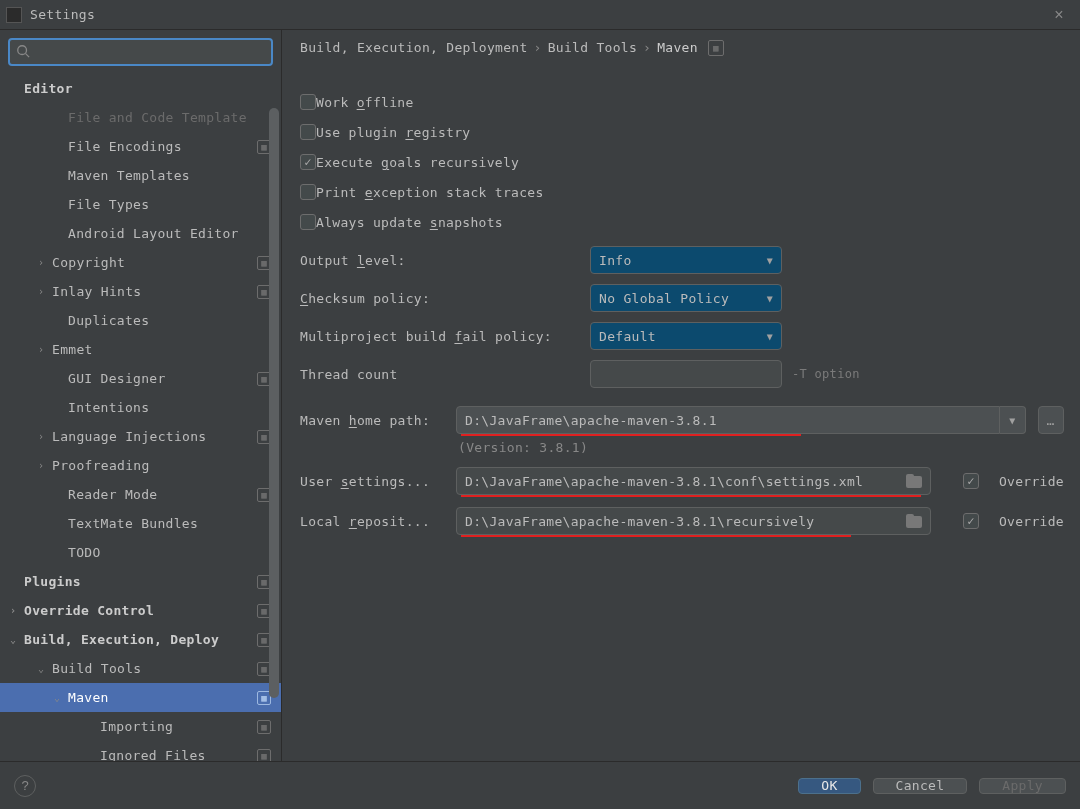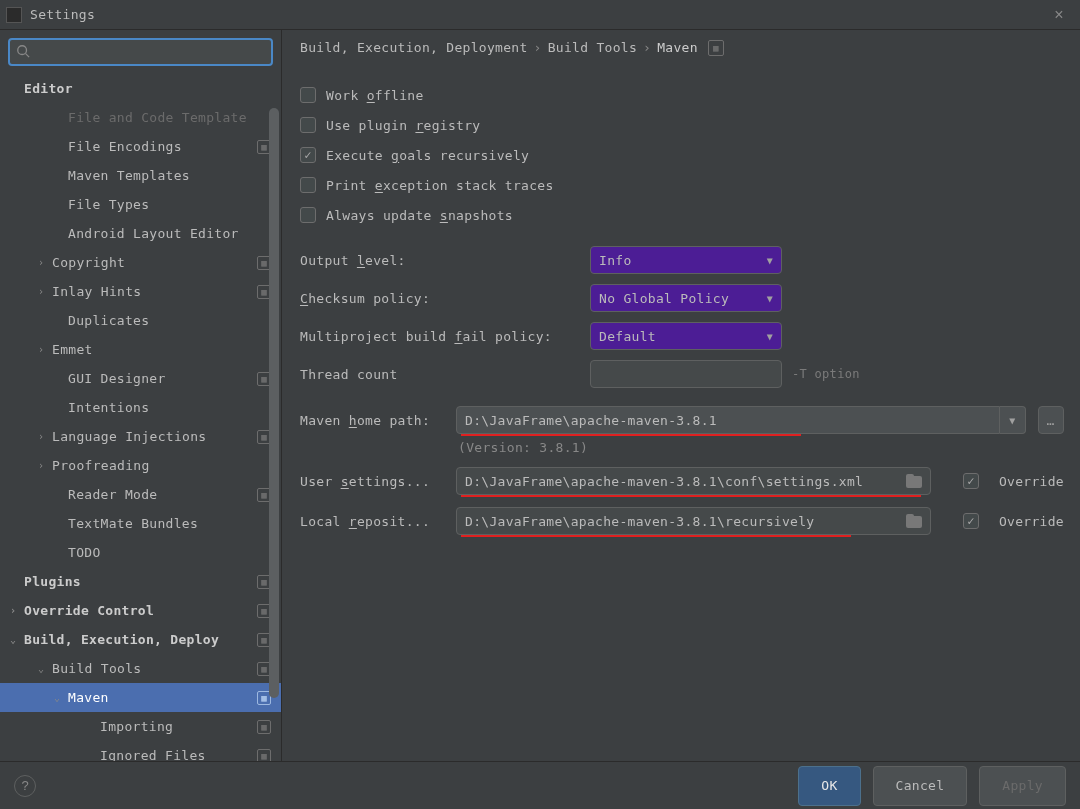--- a/index.html
+++ b/index.html
@@ -95,32 +95,32 @@
   .panel { flex:1; padding: 10px 16px 0 18px; overflow:hidden; position:relative; }
   .crumbs { height:32px; display:flex; gap:6px; margin-bottom:8px; }
   .crumbs .sep { color:#888; }
   .crumbs .seg {}
   .crumbs .last { color:#cccccc; }
   .crumbs .proj-badge {
      width:16px;height:16px;border:1px solid #6d6d6d;border-radius:2px;
      display:inline-flex;align-items:center;justify-content:center;
      font-size:9px;color:#777; margin-left:4px;
   }
-  .chk-row { height:30px; display:flex; align-items:center; gap:10px; }
+  .chk-row { height:30px; display:flex; align-items:flex-end; }
   .chk {
     width:16px; height:16px; border:1px solid #6d6d6d; border-radius:3px;
     display:inline-flex;align-items:center;justify-content:center;
     background:#43494a; flex-shrink:0;
   }
   .chk.checked::after { content:"✓"; font-size:12px; color:#a9a9a9; font-weight:bold; }
   .underline { text-decoration: underline; text-underline-offset:2px; }
   .form-row { display:flex; align-items:center; margin-top:10px; gap:10px; }
   .form-row .flabel { width:280px; }
   .select {
-    height:28px; background:#4c1d95; border:1px solid #5e6060;
+    height:28px; background:#0c4a6e; border:1px solid #5e6060;
     border-radius:4px; display:flex; align-items:center;
     padding:0 8px; color:#bbbbbb; cursor:pointer;
   }
   .select .val { flex:1; }
   .select .arrow { color:#a0a0a0; font-size:10px; }
   .sel-w { width:192px; }
   .textfield {
     height:28px; background:#45494a; border:1px solid #5e6060;
     border-radius:4px; padding:0 8px; color:#bbbbbb;
     display:flex;align-items:center;
@@ -178,21 +178,21 @@
     height:48px; border-top:1px solid #2b2b2b; background:#3c3f41;
     display:flex; align-items:center; padding:0 14px; gap:12px;
   }
   .footer .help {
     width:22px;height:22px;border:1px solid #5e6060;border-radius:50%;
     display:flex;align-items:center;justify-content:center;
     color:#888;font-size:13px;cursor:pointer;
   }
   .footer .spacer { flex:1; }
   .btn {
-    height:40px; padding:0 22px; border-radius:4px;
+    height:16px; padding:0 22px; border-radius:4px;
     border:1px solid #5e6060; background:#4c5052; color:#bbbbbb;
     display:inline-flex;align-items:center;justify-content:center;
     cursor:pointer;
   }
   .btn.primary { background:#365880; border-color:#4c708c; color:#e8e8e8; }
   .btn.disabled { color:#6b6b6b; cursor:default; }
 </style>
 </head>
 <body>
 

